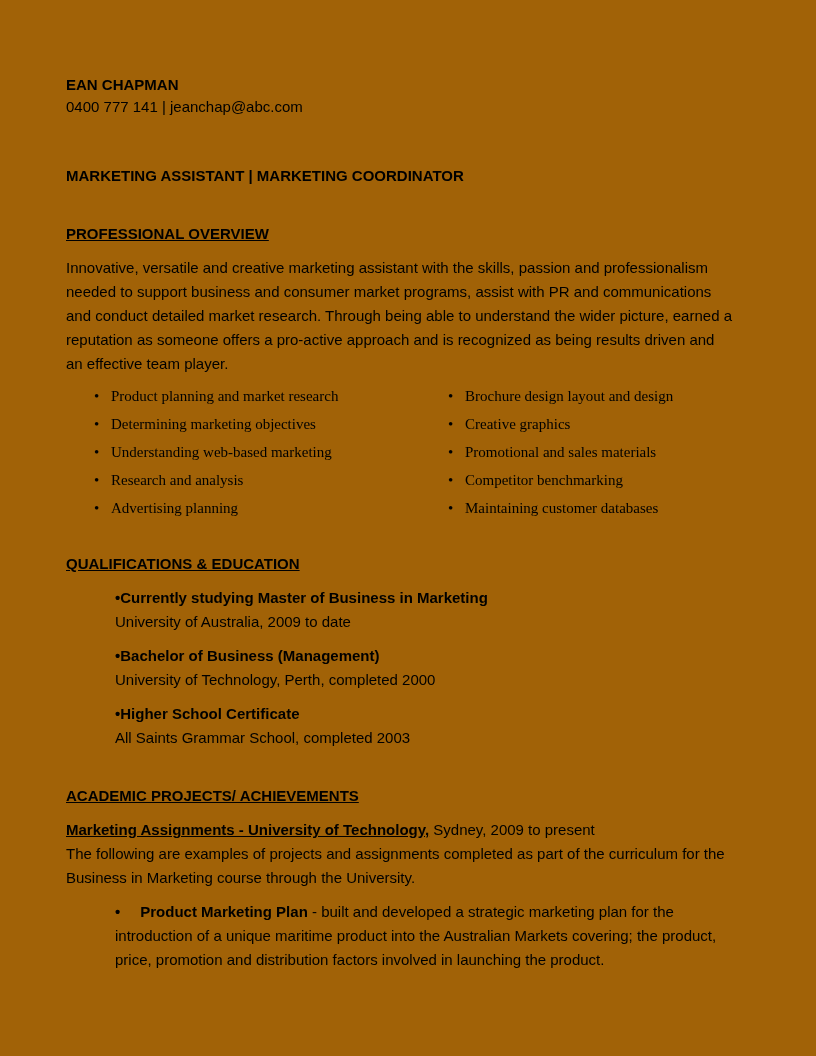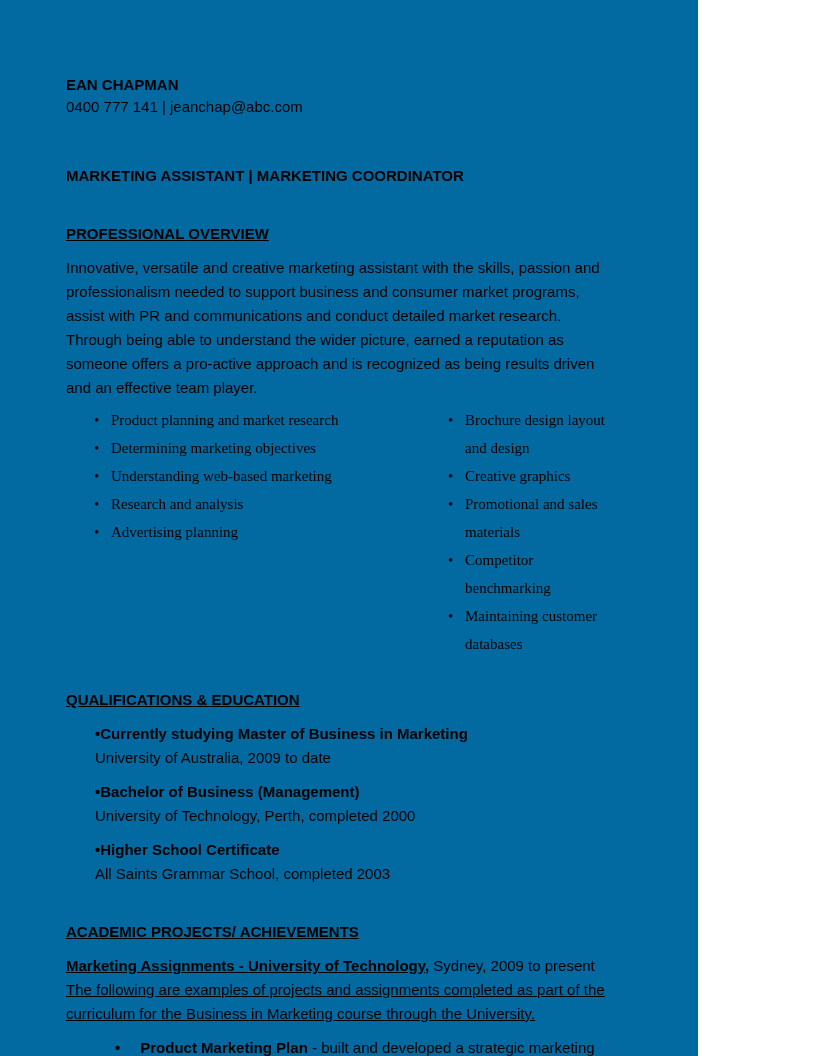--- a/index.html
+++ b/index.html
@@ -1,20 +1,20 @@
 <!DOCTYPE html>
 <html><head>
 <meta charset="utf-8">
 <style>
   * { box-sizing: border-box; }
   html, body { margin: 0; padding: 0; background: #ffffff; }
   .page {
-    width: 698px;
+    width: 816px;
     height: 1056px;
-    background: #0369a1;
+    background: #a16207;
     color: #000000;
     font-family: "Liberation Sans", sans-serif;
     font-size: 15px;
     padding: 74px 84px 0 66px;
     overflow: hidden;
   }
 
   
   .hdr-line { line-height: 22px; }
   .hdr-name { font-weight: 700; }
@@ -64,36 +64,35 @@
   }
   .skills li::before {
     content: "\2022";
     position: absolute;
     left: 0;
     top: 0;
   }
 
   
   .qual-item {
-    margin: 10px 0 0 29px;
+    margin: 10px 0 0 49px;
     line-height: 24px;
   }
   .qual-title { font-weight: 700; }
   .bullet { font-weight: 700; }
 
   
   .assign-line { margin-top: 10px; line-height: 24px; }
   .assign-strong {
     font-weight: 700;
     text-decoration: underline;
   }
   .intro {
     margin: 0;
     line-height: 24px;
-    text-decoration: underline;
   }
   .project {
     margin: 10px 0 0 49px;
     line-height: 24px;
   }
   .project .proj-title { font-weight: 700; margin-left: 20px; }
 </style>
 </head>
 <body>
 

